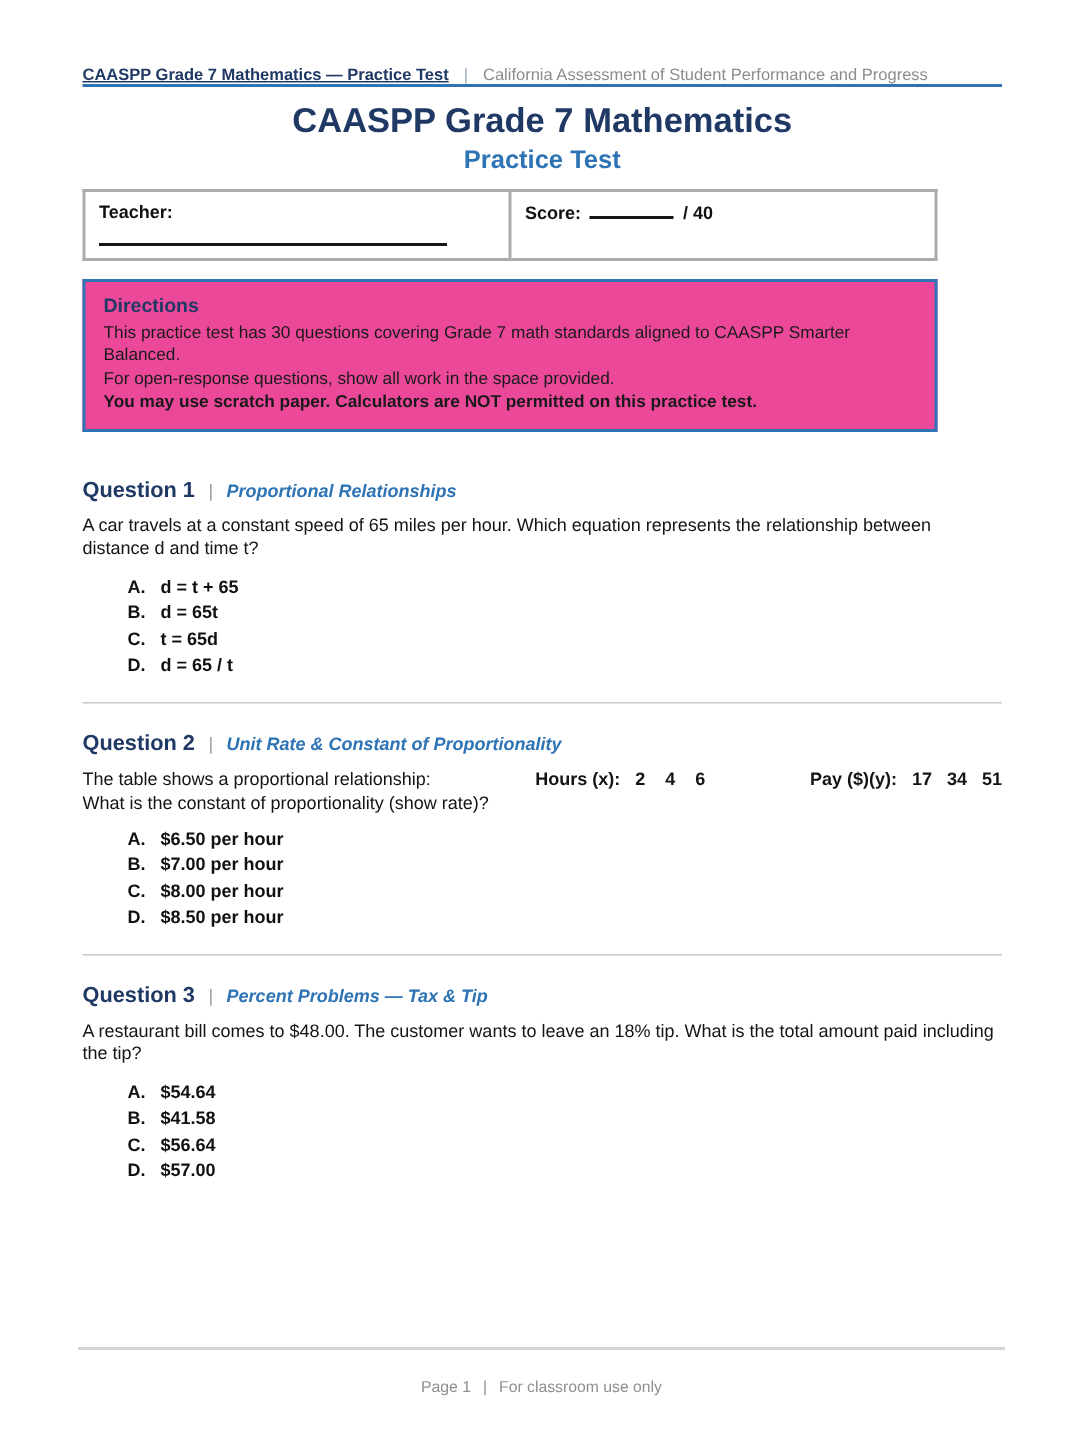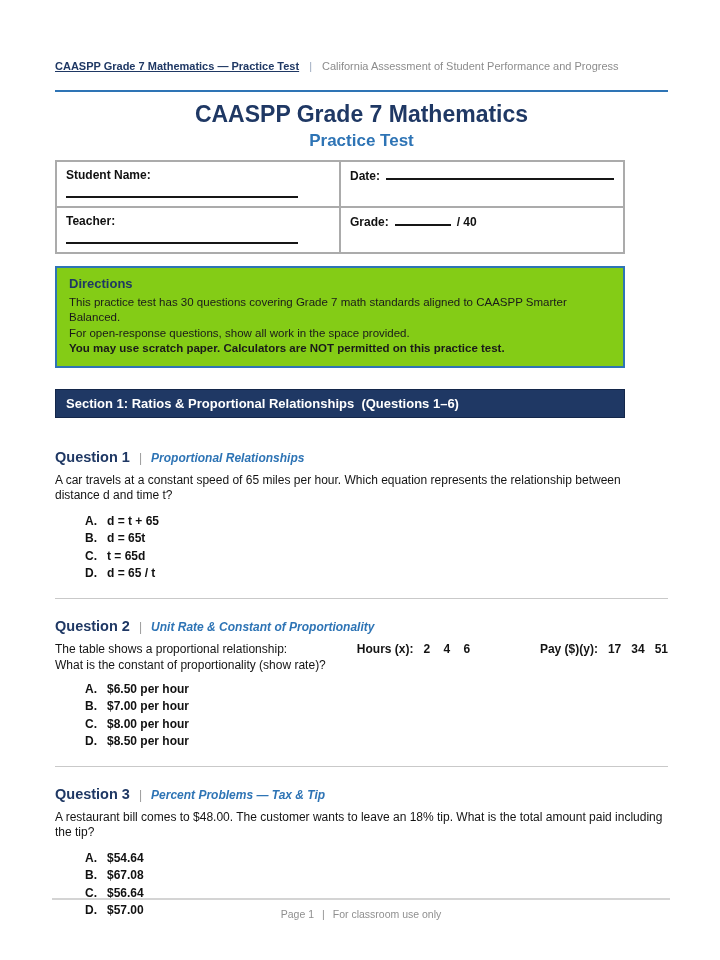--- a/index.html
+++ b/index.html
@@ -8,26 +8,26 @@
     background: #ffffff;
     font-family: "Liberation Sans", sans-serif;
     color: #1a1a1a;
     position: relative;
     overflow: hidden;
   }
   .content { width: 613px; margin: 0 auto 0 55px; }
 
   
   .top-header {
-    margin-top: 60px;
+    margin-top: 44px;
     display: flex;
     align-items: flex-start;
     gap: 10px;
     border-bottom: 2px solid #2E74B5;
-    padding-bottom: 18px;
+    padding-bottom: 0;
     font-size: 11px;
     white-space: nowrap;
   }
   .top-header .hdr-left {
     color: #1F3864;
     font-weight: bold;
     text-decoration: underline;
   }
   .top-header .hdr-sep { color: #9aa7bd; }
   .top-header .hdr-right { color: #8C8C8C; }
@@ -80,21 +80,21 @@
     border-bottom: 2px solid #161616;
     width: 56px;
     height: 12px;
     margin: 0 6px;
   }
 
   
   .directions {
     margin-top: 12px;
     width: 570px;
-    background: #84cc16;
+    background: #ec4899;
     border: 2px solid #2E74B5;
     padding: 8px 12px 10px 12px;
   }
   .directions-title {
     color: #1F3864;
     font-weight: bold;
     font-size: 13px;
     margin-bottom: 4px;
   }
   .directions p {
@@ -159,21 +159,21 @@
     margin-top: 15px;
   }
 
   
   .footer {
     position: absolute;
     left: 52px;
     width: 618px;
     top: 898px;
     border-top: 2.5px solid #D4D4D4;
-    padding-top: 4px;
+    padding-top: 15px;
     text-align: center;
   }
   .footer-text {
     font-size: 10.5px;
     color: #8f8f8f;
     display: inline-flex;
     gap: 8px;
     align-items: baseline;
   }
 </style>
@@ -186,56 +186,43 @@
     <span class="hdr-left">CAASPP Grade 7 Mathematics — Practice Test</span>
     <span class="hdr-sep">|</span>
     <span class="hdr-right">California Assessment of Student Performance and Progress</span>
   </div>
 
   <div class="doc-title">CAASPP Grade 7 Mathematics</div>
   <div class="doc-subtitle">Practice Test</div>
 
   <table class="info-table">
     <tbody>
-        <tr>
-      <td>
-        <div>Student Name:</div>
-        <div class="write-line-block"></div>
-      </td>
-      <td>
-        <div class="inline-line-row">
-          <span>Date:</span>
-          <span class="write-line-flex"></span>
-        </div>
-      </td>
-    </tr>
     <tr>
       <td>
         <div>Teacher:</div>
         <div class="write-line-block"></div>
       </td>
       <td>
         <div class="inline-line-row">
-          <span>Grade:</span>
+          <span>Score:</span>
           <span class="write-line-short"></span>
           <span>/ 40</span>
         </div>
       </td>
     </tr>
   </tbody>
     </table>
 
   <div class="directions">
     <div class="directions-title">Directions</div>
     <p>This practice test has 30 questions covering Grade 7 math standards aligned to CAASPP Smarter Balanced.</p>
     <p>For open-response questions, show all work in the space provided.</p>
     <p class="bold">You may use scratch paper. Calculators are NOT permitted on this practice test.</p>
   </div>
 
-  <div class="section-bar">Section 1: Ratios &amp; Proportional Relationships  (Questions 1–6)</div>
 
   <div class="question">
     <div class="q-head">
       <span class="q-number">Question 1</span>
       <span class="q-sep">|</span>
       <span class="q-topic">Proportional Relationships</span>
     </div>
     <div class="q-body">A car travels at a constant speed of 65 miles per hour. Which equation represents the relationship between distance d and time t?</div>
     <ul class="options">
       <li>
@@ -300,21 +287,21 @@
       <span class="q-topic">Percent Problems — Tax &amp; Tip</span>
     </div>
     <div class="q-body">A restaurant bill comes to $48.00. The customer wants to leave an 18% tip. What is the total amount paid including the tip?</div>
     <ul class="options">
       <li>
           <span class="opt-letter">A.</span>
           <span>$54.64</span>
         </li>
       <li>
           <span class="opt-letter">B.</span>
-          <span>$67.08</span>
+          <span>$41.58</span>
         </li>
       <li>
           <span class="opt-letter">C.</span>
           <span>$56.64</span>
         </li>
       <li>
           <span class="opt-letter">D.</span>
           <span>$57.00</span>
         </li>
     </ul>

